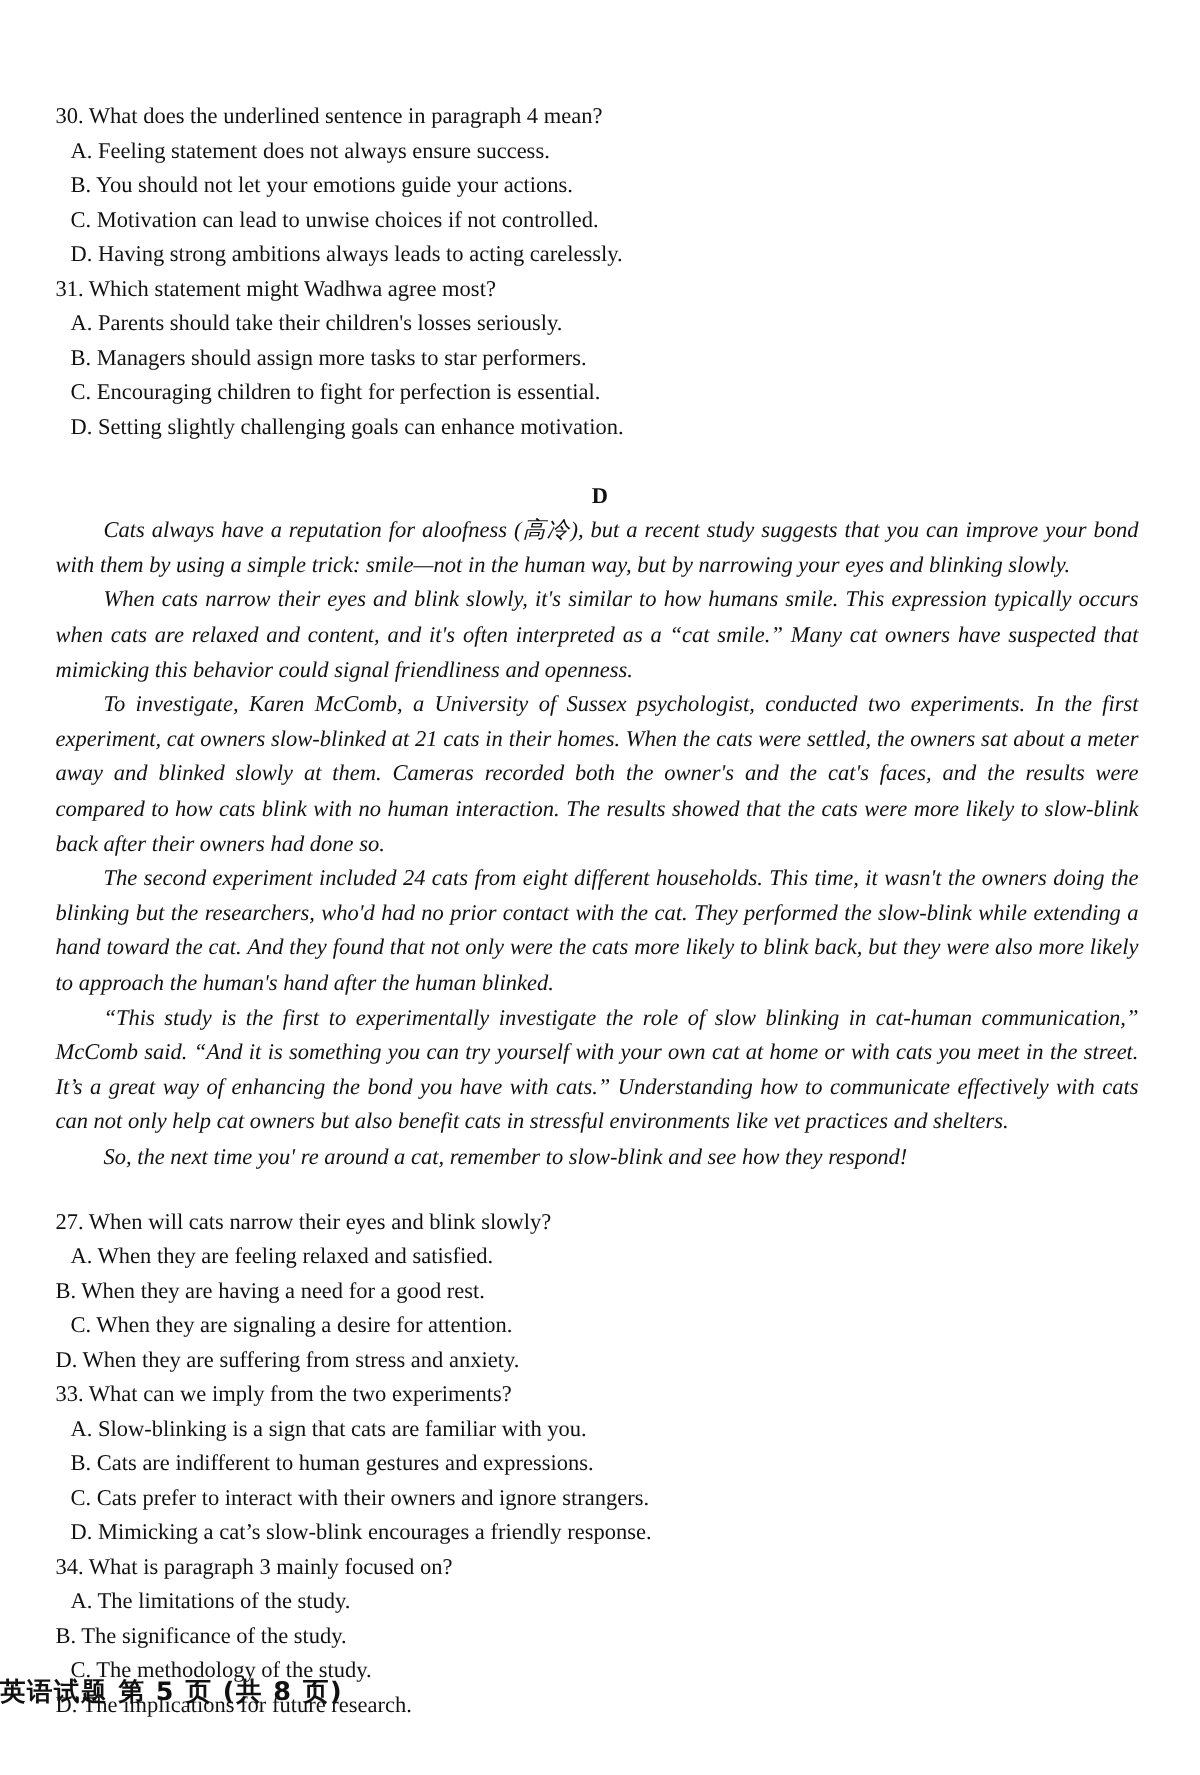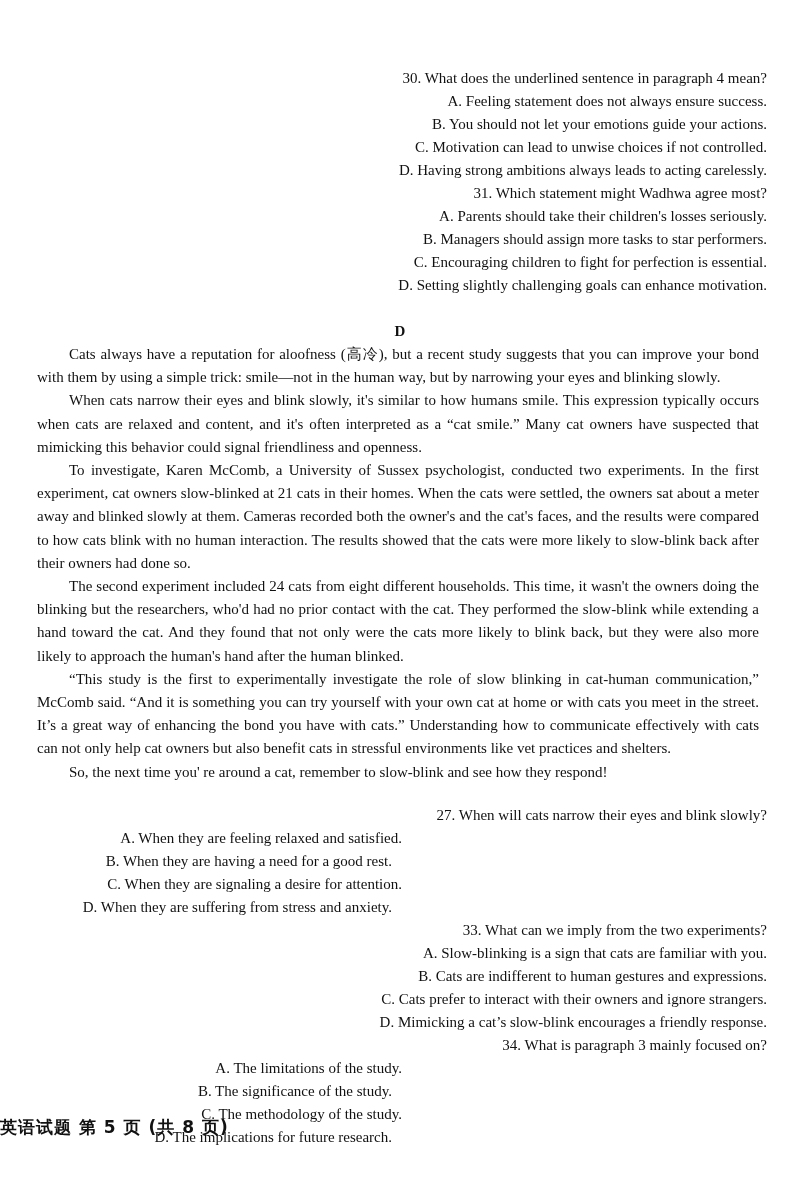--- a/index.html
+++ b/index.html
@@ -2,36 +2,36 @@
 <html><head>
 <meta charset="utf-8">
 <style>
   html, body { margin: 0; padding: 0; background: #ffffff; }
   body {
     width: 800px; height: 1183px; position: relative; overflow: hidden;
     font-family: "Liberation Serif", "DejaVu Serif", serif;
     color: #111111;
   }
   .page { position: absolute; left: 0; top: 0; width: 800px; height: 1183px; }
-  .q-block { position: absolute; left: 37px; width: 730px; text-align: right; }
+  .q-block { position: absolute; left: 37px; width: 730px; }
   .line { font-size: 15px; line-height: 23px; height: 23px; white-space: nowrap; }
   .stem { padding-left: 0; }
   .opt { padding-left: 10px; }
   .row2 { display: flex; flex-direction: column; }
   .row2 .opt { width: 355px; flex: none; }
   .row2 .opt.right { padding-left: 0; }
   .section-title {
     position: absolute; left: 0; width: 800px; top: 320px; text-align: center;
     font-weight: bold; font-size: 15px; line-height: 23px;
   }
   .passage {
     position: absolute; left: 37px; top: 343px; width: 722px;
     font-size: 15px; line-height: 23.2px; text-align: justify;
   }
-  .passage p { margin: 0; text-indent: 32px; }
+  .passage p { margin: 0; text-indent: 32px; font-style: italic; }
   .footer {
     position: absolute; left: 0; width: 800px; top: 1116px; text-align: left;
     font-family: "DejaVu Sans", sans-serif; font-size: 17px; font-weight: bold;
     letter-spacing: 1px;
   }
 </style>
 </head>
 <body>
 
 <div class="page">

